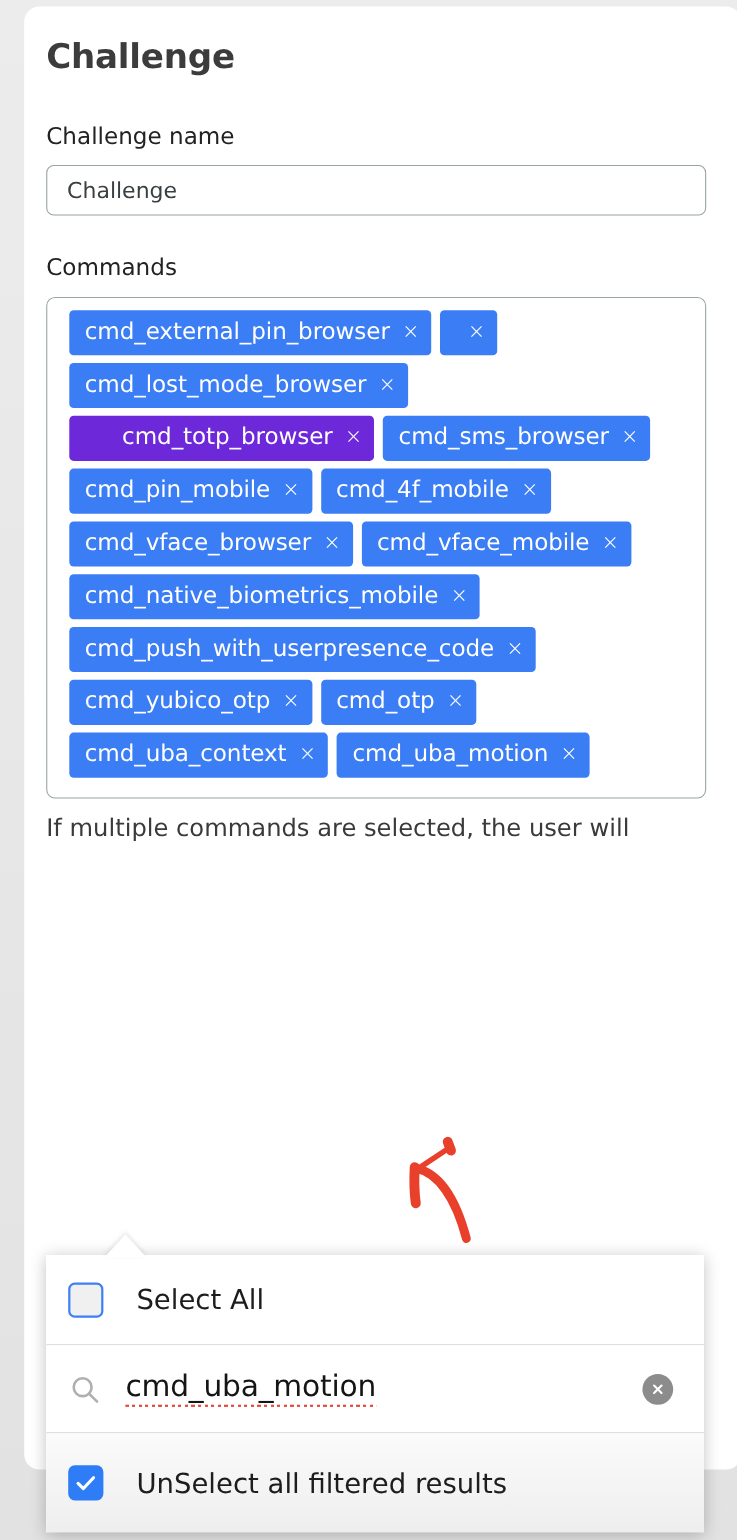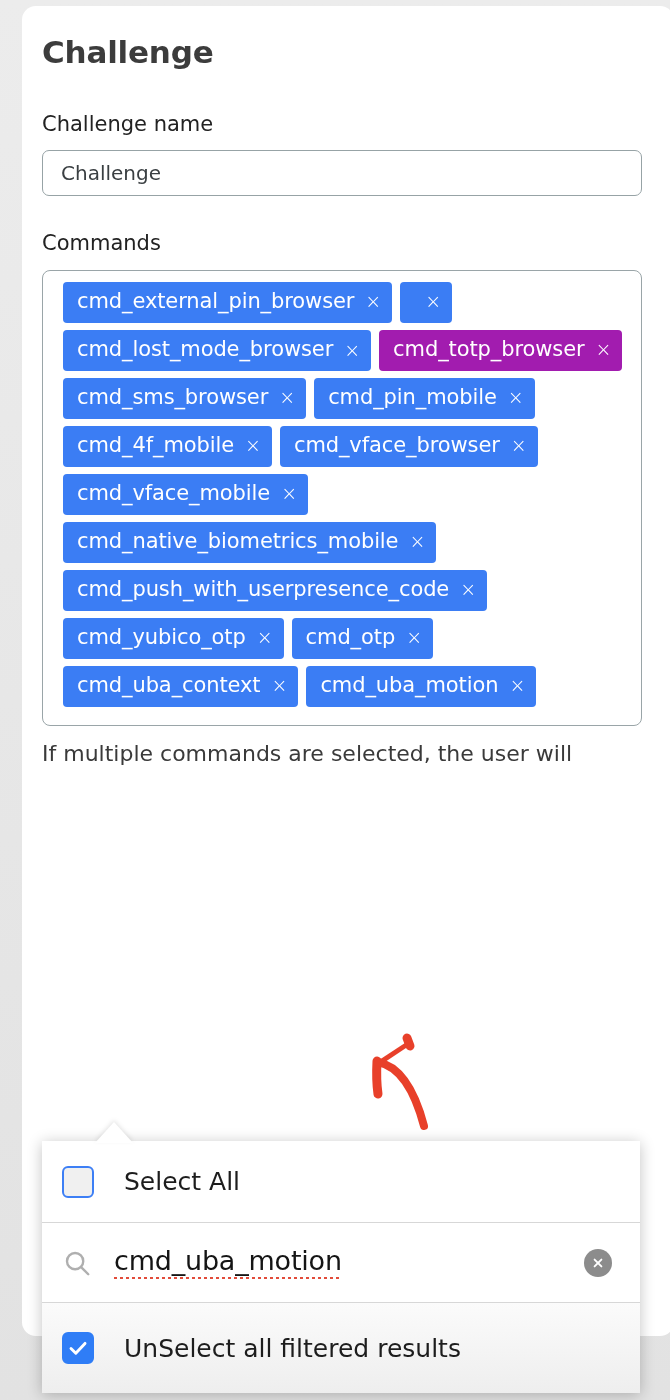--- a/index.html
+++ b/index.html
@@ -218,25 +218,25 @@
 
     <div class="tags-box">
 
     <span class="tag" style="background: rgb(59, 125, 244); justify-content: center;">
           <span class="tag-label">cmd_external_pin_browser</span>
           <span class="tag-x">×</span>
         </span>
         <span class="tag" style="background: rgb(59, 125, 244);">
           <span class="tag-x">×</span>
         </span>
-        <span class="tag" style="background: rgb(59, 125, 244); align-items: flex-end;">
+        <span class="tag" style="background: rgb(59, 125, 244);">
           <span class="tag-label">cmd_lost_mode_browser</span>
           <span class="tag-x">×</span>
         </span>
-        <span class="tag" style="background: #a21caf;">
+        <span class="tag" style="background: #6d28d9; padding-left: 48px;">
           <span class="tag-label">cmd_totp_browser</span>
           <span class="tag-x">×</span>
         </span>
         <span class="tag" style="background: rgb(59, 125, 244);">
           <span class="tag-label">cmd_sms_browser</span>
           <span class="tag-x">×</span>
         </span>
         <span class="tag" style="background: rgb(59, 125, 244);">
           <span class="tag-label">cmd_pin_mobile</span>
           <span class="tag-x">×</span>

